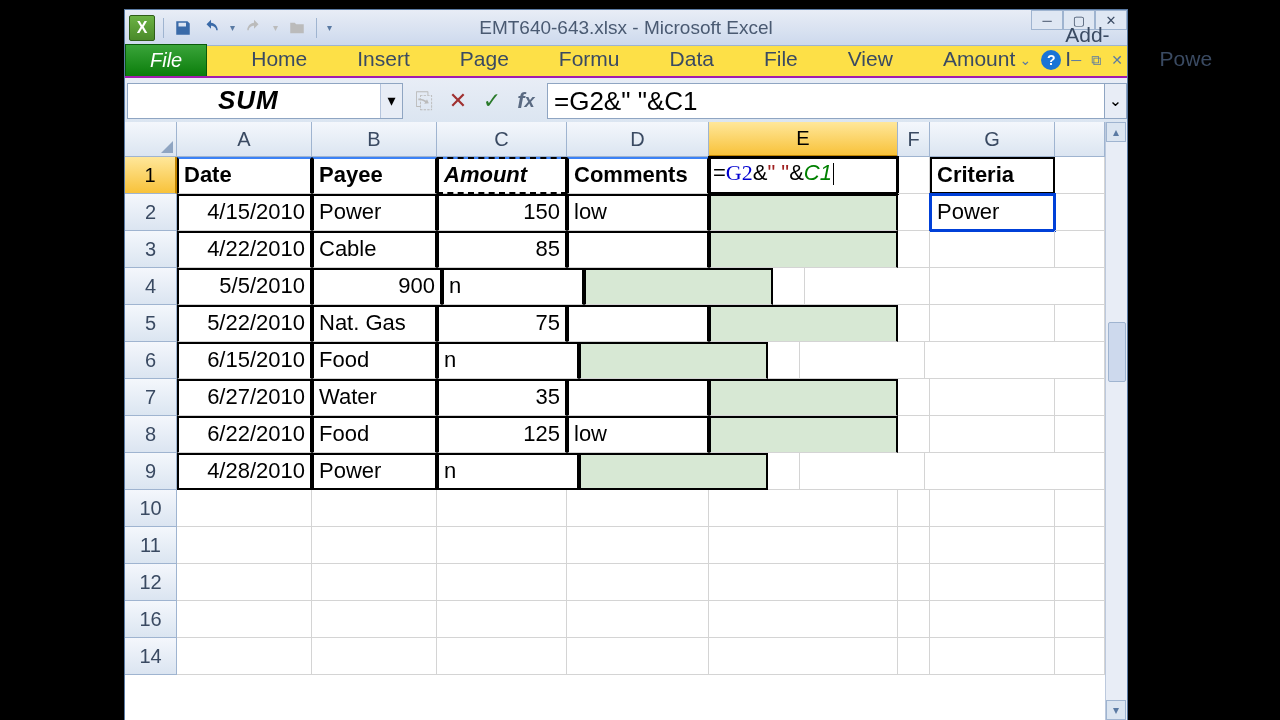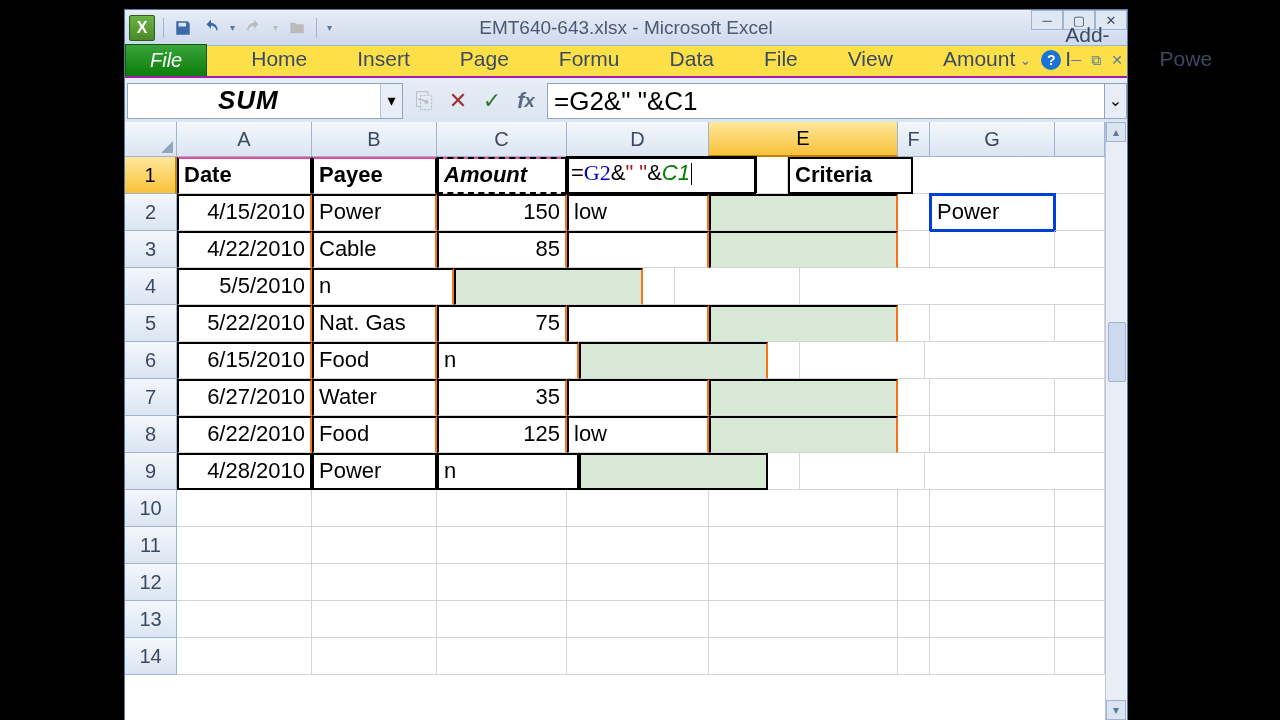--- a/index.html
+++ b/index.html
@@ -47,22 +47,22 @@
   .colhead.active { background:linear-gradient(#ffe79a,#f8c23a); color:#000; border-bottom:2px solid #c08400;}
   .rowheads { position:absolute; left:0; top:35px; width:52px; bottom:0; }
   .rowhead { height:37px; border-right:1px solid #9fb4d0; border-bottom:1px solid #9fb4d0; background:linear-gradient(#f4f7fc,#dbe5f1); display:flex; align-items:center; justify-content:center; font-size:20px; color:#3a4a62; }
   .rowhead.active { background:linear-gradient(#ffe79a,#f8c23a); color:#000; border-right:2px solid #c08400;}
   .cells { position:absolute; left:52px; top:35px; right:22px; bottom:0; }
   .row { display:flex; height:37px; }
   .cell { border-right:1px solid #d4d4d4; border-bottom:1px solid #d4d4d4; font-size:22px; padding:3px 5px; overflow:visible; white-space:nowrap; position:relative; }
   .cell.bold { font-weight:bold; }
   .cell.right { text-align:right; }
   .cell.tborder { border:2px solid #000; }
-  .cell.tborder-top { border-top:2px solid #ec4899; border-left:2px solid #000; border-right:2px solid #000; }
-  .cell.tborder-mid { border-left:2px solid #000; border-right:2px solid #f97316; border-top:2px solid #000;}
+  .cell.tborder-top { border-top:2px solid #3b82f6; border-left:2px solid #000; border-right:2px solid #000; }
+  .cell.tborder-mid { border-left:2px solid #000; border-right:2px solid #000000; border-top:2px solid #000;}
   .cell.tborder-bot { border-left:2px solid #000; border-right:2px solid #000; border-bottom:2px solid #000; border-top:2px solid #000;}
   .cell.green { background:#d7e8d4; }
   .cell.marching { outline:2px dashed #000; outline-offset:-2px;font-style:italic; }
   
   
   .cA { width:135px; } .cB { width:125px; } .cC { width:130px; } .cD { width:142px; }
   .cE { width:189px; } .cF { width:32px; } .cG { width:125px; } .cRest { flex:1; }
   
   
   .editing { background:#fff !important; outline:3px solid #000; outline-offset:-2px; font-size:22px; padding:3px 4px; overflow:visible;}
@@ -179,30 +179,31 @@
       <div class="rowhead">3</div>
       <div class="rowhead">4</div>
       <div class="rowhead">5</div>
       <div class="rowhead">6</div>
       <div class="rowhead">7</div>
       <div class="rowhead">8</div>
       <div class="rowhead">9</div>
       <div class="rowhead">10</div>
       <div class="rowhead">11</div>
       <div class="rowhead">12</div>
-      <div class="rowhead">13</div>
+      <div class="rowhead">16</div>
       <div class="rowhead">14</div>
     </div>
 
     <div class="cells">
 
       <div class="row">
         <div class="cell cA bold tborder-top">Date</div>
         <div class="cell cB bold tborder-top">Payee</div>
         <div class="cell cC bold tborder-top marching">Amount</div>
+        <div class="cell cD bold tborder-top">Comments</div>
         <div class="cell cE editing"><span class="formula-token-op">=</span><span class="formula-token-cell">G2</span><span class="formula-token-op">&amp;</span><span class="formula-token-str">" "</span><span class="formula-token-op">&amp;</span><span class="formula-token-c1">C1</span><span class="caret"></span></div>
         <div class="cell cF"></div>
         <div class="cell cG bold tborder">Criteria</div>
         <div class="cell cRest"></div>
       </div>
 
       <div class="row">
         <div class="cell cA right tborder-mid">4/15/2010</div>
         <div class="cell cB tborder-mid">Power</div>
         <div class="cell cC right tborder-mid">150</div>
@@ -219,20 +220,21 @@
         <div class="cell cC right tborder-mid">85</div>
         <div class="cell cD tborder-mid"></div>
         <div class="cell cE green tborder-mid"></div>
         <div class="cell cF"></div>
         <div class="cell cG"></div>
         <div class="cell cRest"></div>
       </div>
 
       <div class="row">
         <div class="cell cA right tborder-mid">5/5/2010</div>
+        <div class="cell cC right tborder-mid">900</div>
         <div class="cell cD tborder-mid">n</div>
         <div class="cell cE green tborder-mid"></div>
         <div class="cell cF"></div>
         <div class="cell cG"></div>
         <div class="cell cRest"></div>
       </div>
 
       <div class="row">
         <div class="cell cA right tborder-mid">5/22/2010</div>
         <div class="cell cB tborder-mid">Nat. Gas</div>

